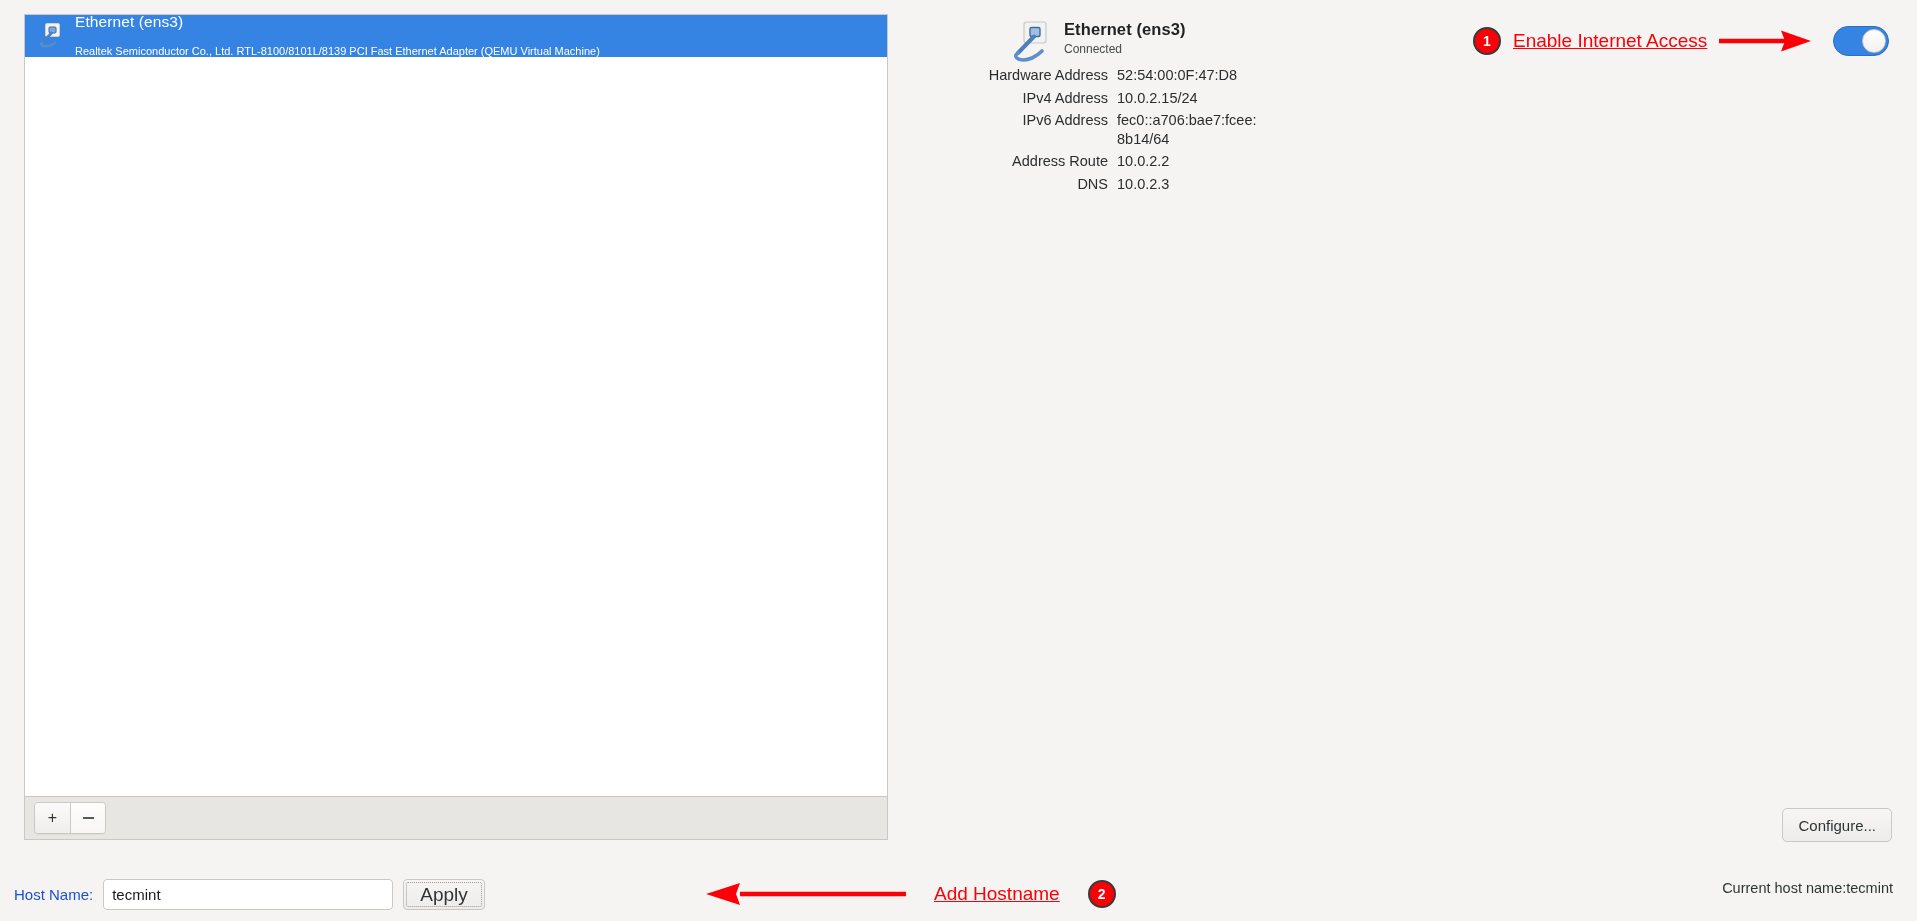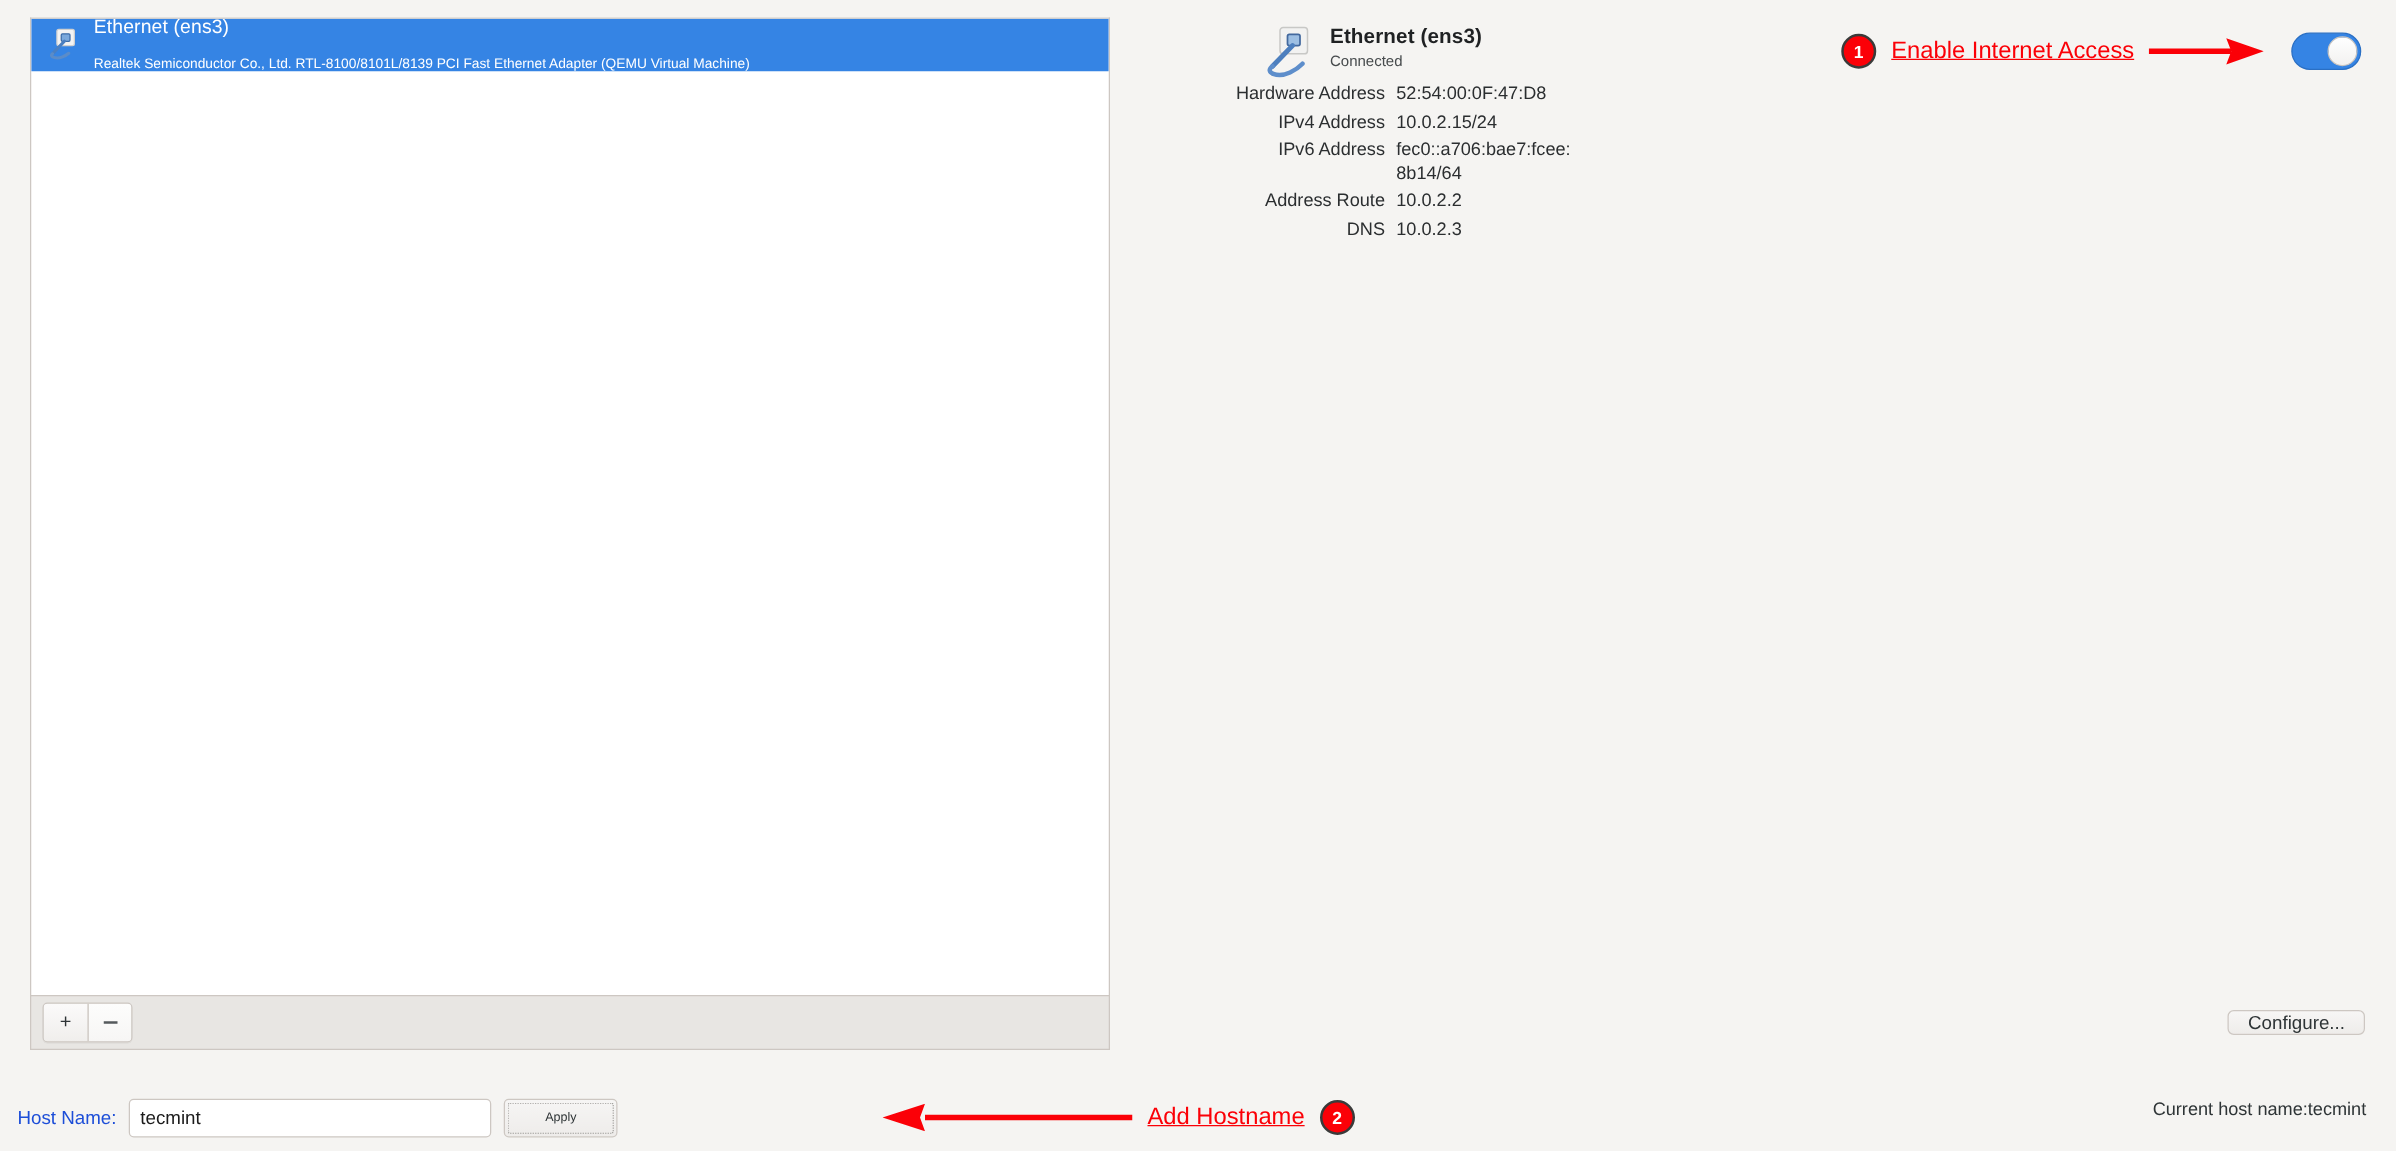--- a/index.html
+++ b/index.html
@@ -142,27 +142,27 @@
     border-radius: 4px;
     background: #ffffff;
     font-family: "Liberation Sans", sans-serif;
     font-size: 15px;
     color: #1b1b1b;
     padding: 0 8px;
     outline: none;
   }
   #apply-button {
     height: 31px;
-    padding: 0 32px;
+    padding: 0 16px;
     box-sizing: border-box;
     background: linear-gradient(to bottom, #f6f5f4, #eeecea);
     border: 1px solid #cdc7c2;
     border-radius: 4px;
     font-family: "Liberation Sans", sans-serif;
-    font-size: 10px;
+    font-size: 19px;
     color: #2e3436;
     position: relative;
     cursor: default;
   }
   #apply-button::after {
     content: "";
     position: absolute;
     left: 2px; right: 2px; top: 2px; bottom: 2px;
     border: 1px dotted #9a9996;
     border-radius: 2px;
@@ -228,21 +228,21 @@
     text-align: left;
     white-space: pre-line;
     max-width: 150px;
   }
 
   
   #configure-button {
     position: absolute;
     right: 25px;
     top: 808px;
-    height: 20px;
+    height: 34px;
     padding: 0 15px;
     box-sizing: border-box;
     background: linear-gradient(to bottom, #f7f6f5, #eeecea);
     border: 1px solid #cdc7c2;
     border-radius: 5px;
     font-family: "Liberation Sans", sans-serif;
     font-size: 15px;
     color: #2e3436;
     cursor: default;
     text-align: right;
@@ -284,21 +284,21 @@
     display: flex;
     align-items: center;
     gap: 12px;
   }
   #anno-2 {
     position: absolute;
     left: 706px;
     top: 880px;
     display: flex;
     align-items: center;
-    gap: 12px;
+    gap: 28px;
   }
   .arrow-svg { display: block; }
 
   
   #internet-toggle {
     position: absolute;
     left: 1833px;
     top: 26px;
     width: 56px;
     height: 30px;

